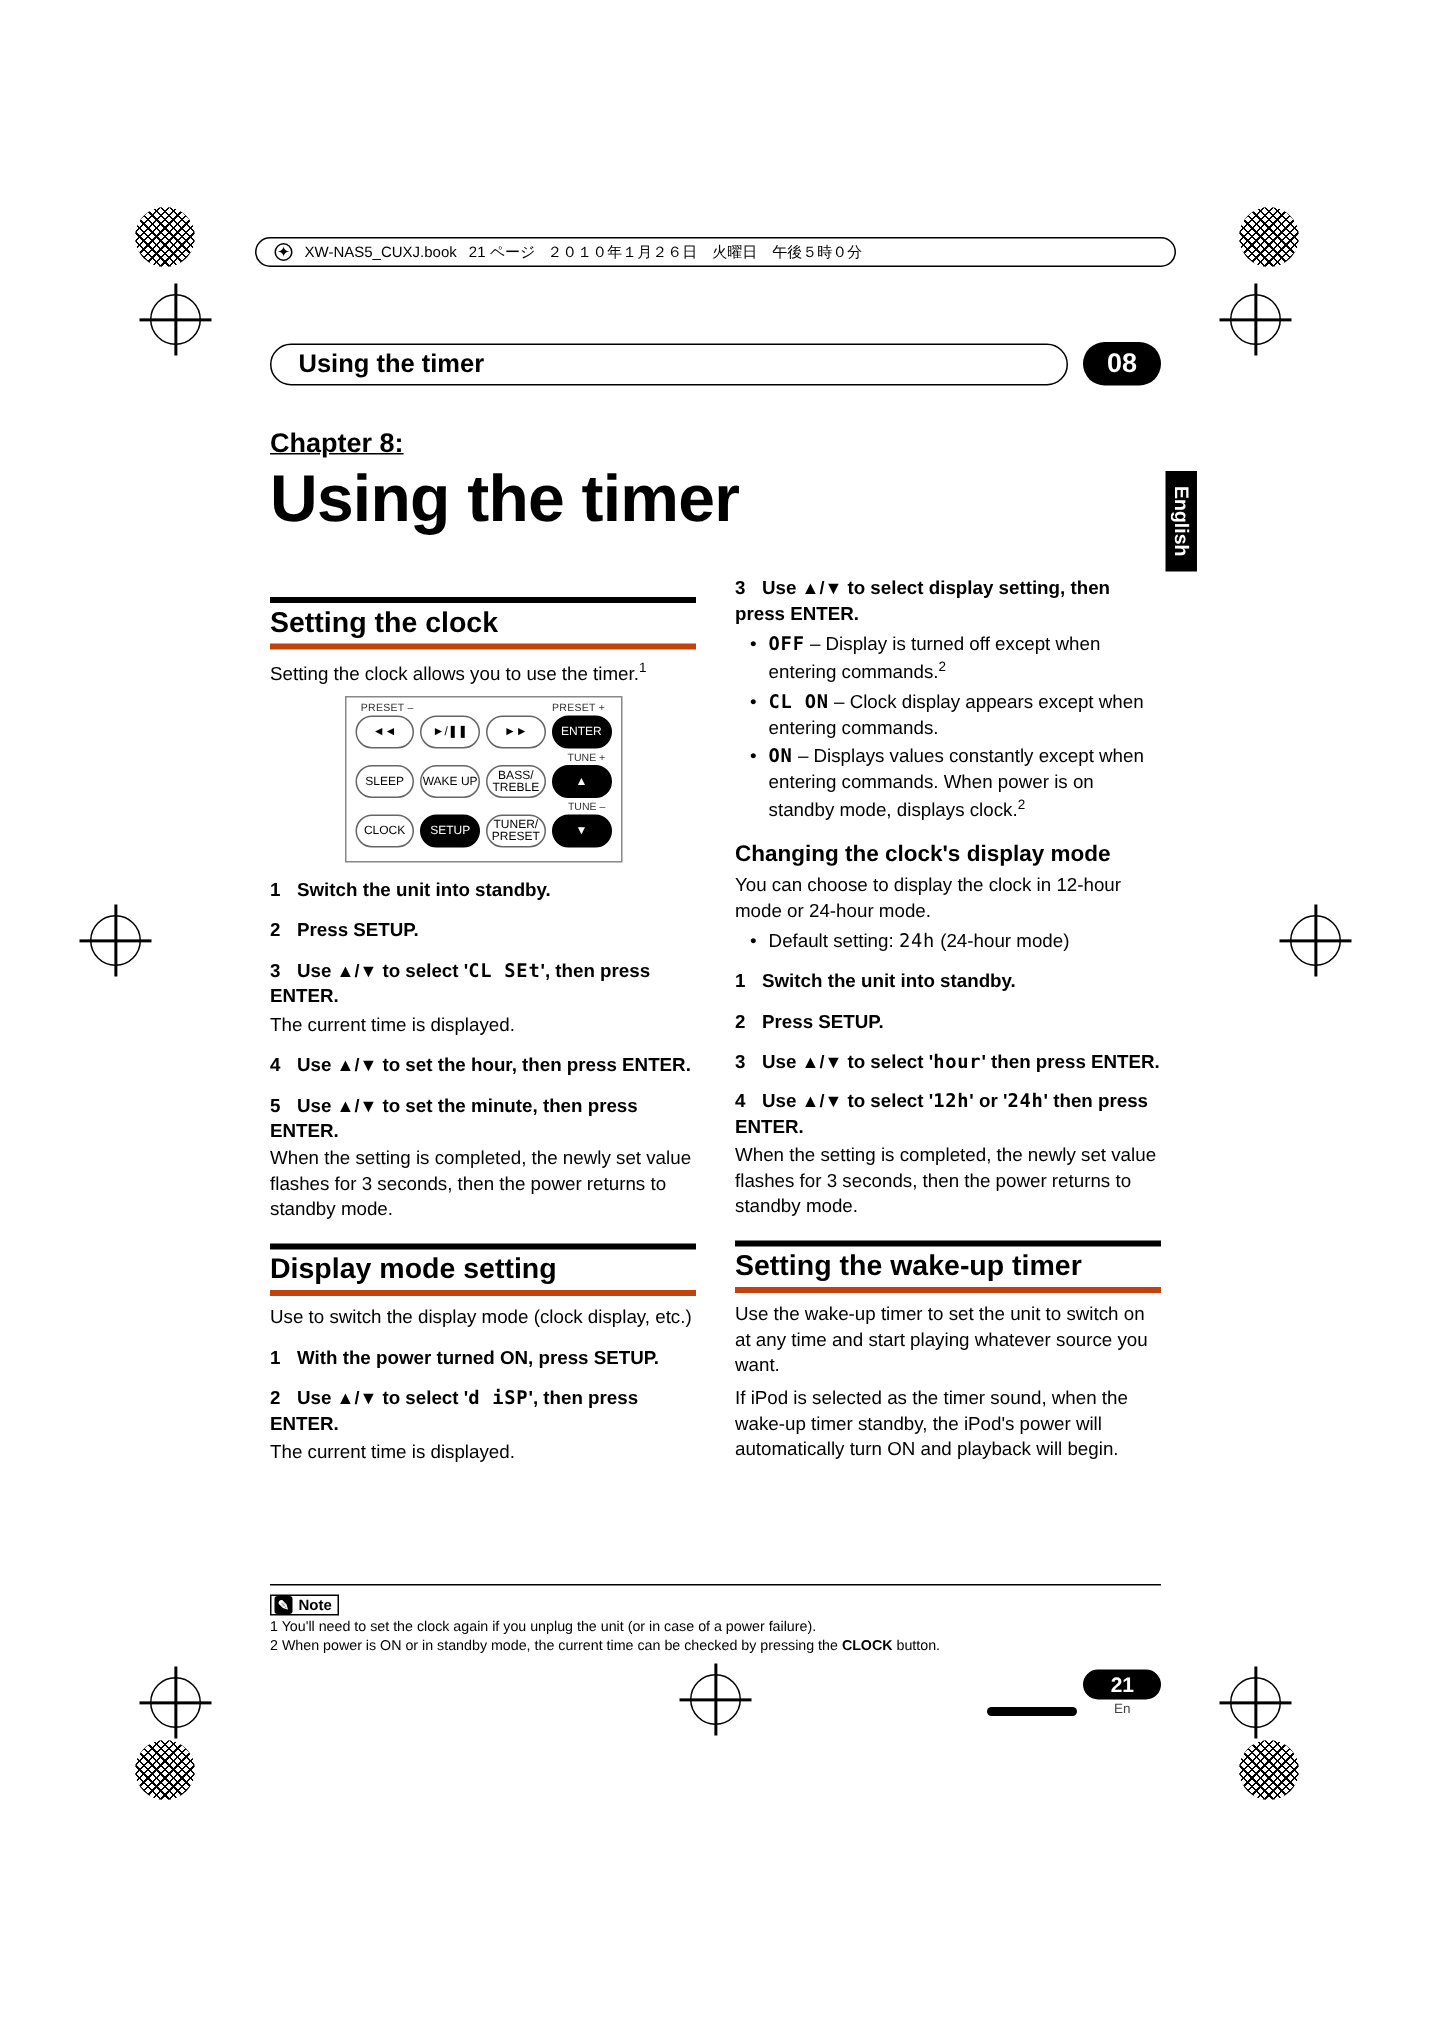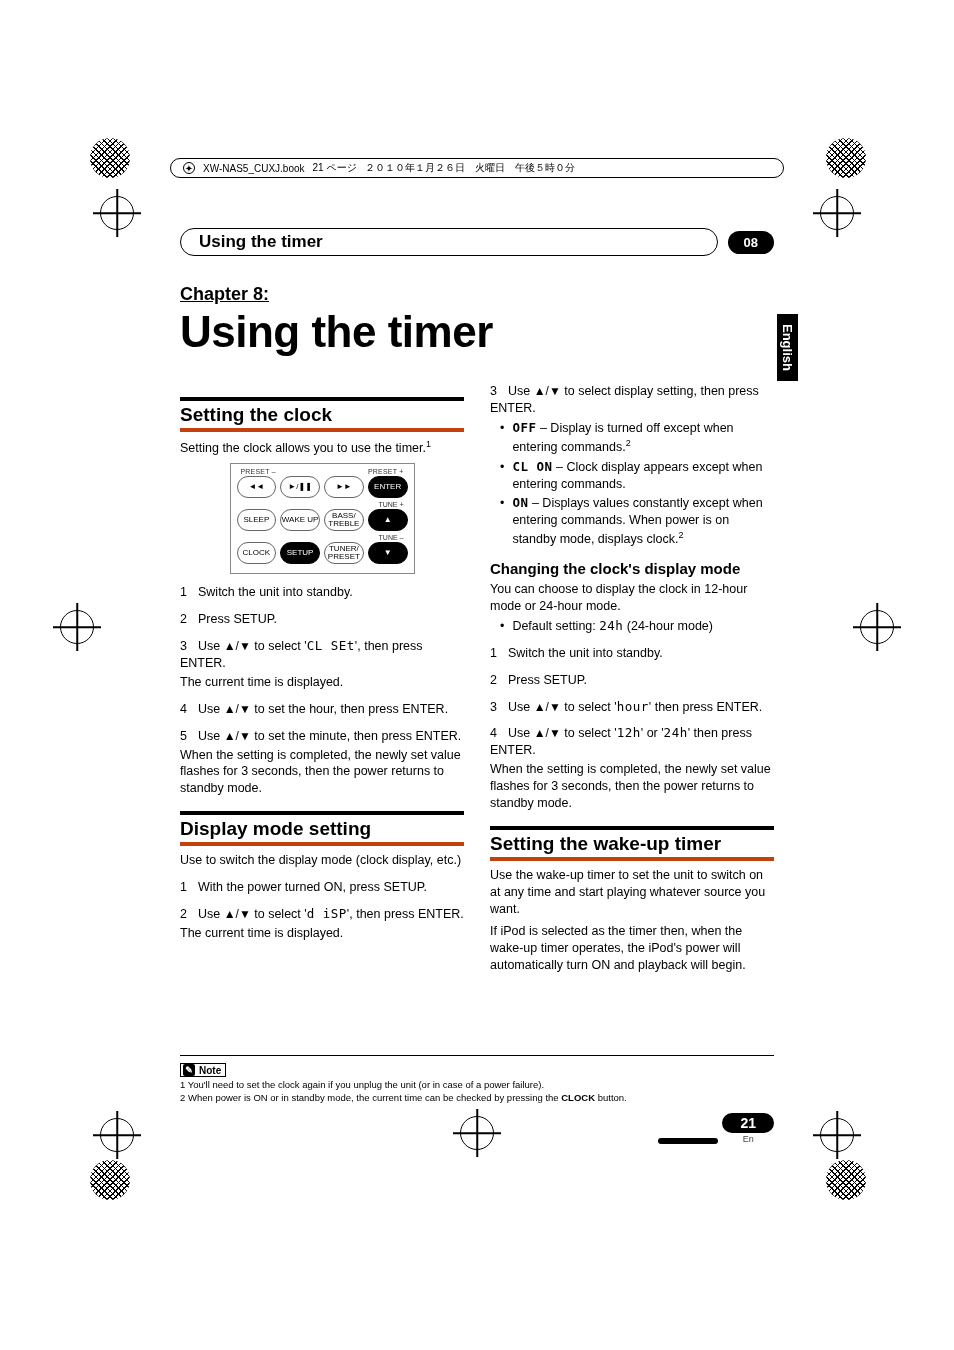--- a/index.html
+++ b/index.html
@@ -74,21 +74,21 @@
   }
   .head-title {
     font-weight: 700;
     font-size: 17px;
   }
   .head-num {
     background: #000; color: #fff;
     border-radius: 18px;
     padding: 4px 16px;
     font-weight: 700;
-    font-size: 13px;
+    font-size: 18px;
   }
 
   .chapter-label { font-size: 18px; font-weight: 700; margin-bottom: 2px; text-decoration: underline; }
   .chapter-title { font-size: 44px; font-weight: 800; letter-spacing: -0.5px; margin-bottom: 26px; }
 
   .cols {
     display: flex; gap: 26px;
   }
   .col { flex: 1; min-width: 0; }
 
@@ -99,21 +99,21 @@
     padding: 3px 0 2px 0;
     margin: 14px 0 6px 0;
   }
   .h3 {
     font-size: 15px; font-weight: 700;
     margin: 12px 0 4px 0;
   }
   .p { font-size: 12.5px; line-height: 1.38; margin: 4px 0; }
   .p-tight { font-size: 12.5px; line-height: 1.35; }
   .bold { font-weight: 700; }
-  .step { font-size: 12.5px; font-weight: 400; margin-top: 10px; line-height: 1.35; }
+  .step { font-size: 12.5px; font-weight: 700; margin-top: 10px; line-height: 1.35; }
   .step .num { display: inline-block; width: 18px; }
   .after { font-size: 12.5px; line-height: 1.35; margin-top: 2px; }
   .bullet { display: flex; gap: 8px; font-size: 12.5px; line-height: 1.35; margin: 3px 0 3px 10px; }
   .bullet::before { content: "•"; }
   .seg { font-family: "DejaVu Sans Mono","Courier New",monospace; letter-spacing: 0.5px; }
   sup { font-size: 9px; vertical-align: super; }
   .arrows { font-size: 12px; }
 
   .remote {
     border: 1px solid #888;
@@ -286,21 +286,21 @@
           <div><span>Default setting: </span><span class="seg">24h</span><span> (24-hour mode)</span></div>
         </div>
       <div class="step"><span class="num">1</span><span>Switch the unit into standby.</span></div>
       <div class="step"><span class="num">2</span><span>Press SETUP.</span></div>
       <div class="step"><span class="num">3</span><span>Use </span><span class="arrows">▲/▼</span><span> to select '</span><span class="seg">hour</span><span>' then press ENTER.</span></div>
       <div class="step"><span class="num">4</span><span>Use </span><span class="arrows">▲/▼</span><span> to select '</span><span class="seg">12h</span><span>' or '</span><span class="seg">24h</span><span>' then press ENTER.</span></div>
       <div class="after">When the setting is completed, the newly set value flashes for 3 seconds, then the power returns to standby mode.</div>
 
       <div class="h2">Setting the wake-up timer</div>
       <div class="p">Use the wake-up timer to set the unit to switch on at any time and start playing whatever source you want.</div>
-      <div class="p">If iPod is selected as the timer then, when the wake-up timer operates, the iPod's power will automatically turn ON and playback will begin.</div>
+      <div class="p">If iPod is selected as the timer sound, when the wake-up timer standby, the iPod's power will automatically turn ON and playback will begin.</div>
     </div>
   </div>
 
   <div class="note-block">
     <div class="note-head">
       <span class="ic">✎</span>
       <span>Note</span>
     </div>
     <div class="note-line">1 You'll need to set the clock again if you unplug the unit (or in case of a power failure).</div>
     <div class="note-line">

